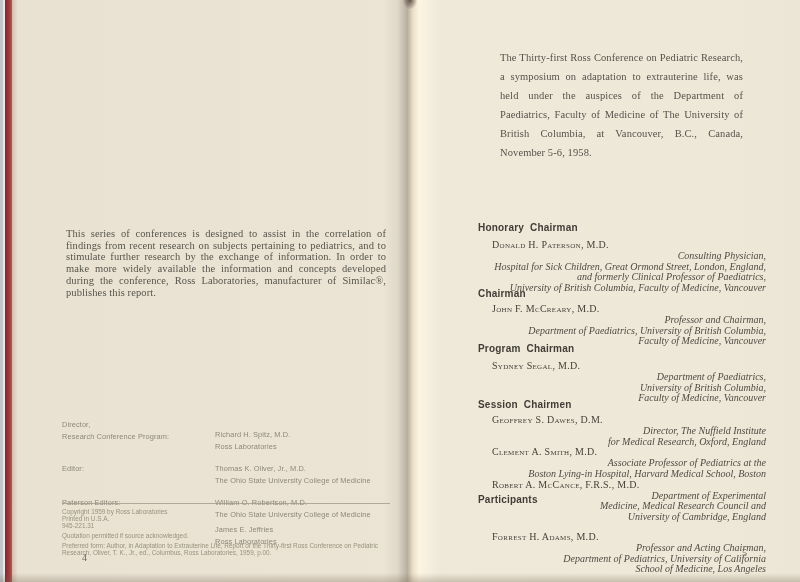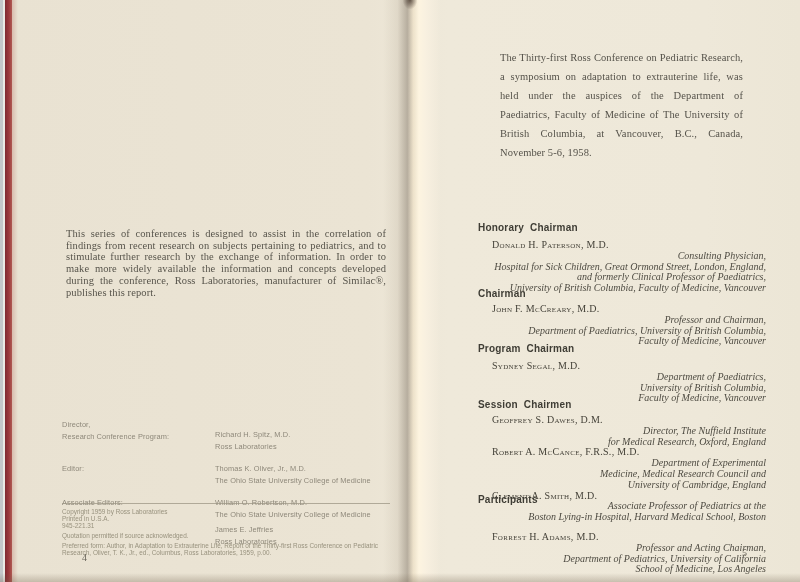--- a/index.html
+++ b/index.html
@@ -72,21 +72,21 @@
 Research Conference Program:</div>
         <div class="cval">Richard H. Spitz, M.D.
 Ross Laboratories</div>
       </div>
       <div class="crow">
         <div class="clabel">Editor:</div>
         <div class="cval">Thomas K. Oliver, Jr., M.D.
 The Ohio State University College of Medicine</div>
       </div>
       <div class="crow">
-        <div class="clabel">Associate Editors:</div>
+        <div class="clabel">Paterson Editors:</div>
         <div>
           <div class="cval">William O. Robertson, M.D.
 The Ohio State University College of Medicine</div>
           <div class="cval2">James E. Jeffries
 Ross Laboratories</div>
         </div>
       </div>
     </div>
 
     <div class="rule"></div>
@@ -133,27 +133,27 @@
       </div>
     </div>
 
     <div class="sec-heading" style="top:399px">Session Chairmen</div>
     <div class="entries" style="top:415px">
       <div class="entry">
         <span class="pname">Geoffrey S. Dawes, D.M.</span><span>Director, The Nuffield Institute
 for Medical Research, Oxford, England</span>
       </div>
       <div class="entry">
+        <span class="pname">Clement A. Smith, M.D.</span><span>Associate Professor of Pediatrics at the
+Boston Lying-in Hospital, Harvard Medical School, Boston</span>
+      </div>
+      <div class="entry">
         <span class="pname">Robert A. McCance, F.R.S., M.D.</span><span>Department of Experimental
 Medicine, Medical Research Council and
 University of Cambridge, England</span>
-      </div>
-      <div class="entry">
-        <span class="pname">Clement A. Smith, M.D.</span><span>Associate Professor of Pediatrics at the
-Boston Lying-in Hospital, Harvard Medical School, Boston</span>
       </div>
     </div>
 
     <div class="sec-heading" style="top:494px">Participants</div>
     <div class="entries" style="top:532px">
       <div class="entry">
         <span class="pname">Forrest H. Adams, M.D.</span><span>Professor and Acting Chairman,
 Department of Pediatrics, University of California
 School of Medicine, Los Angeles</span>
       </div>

